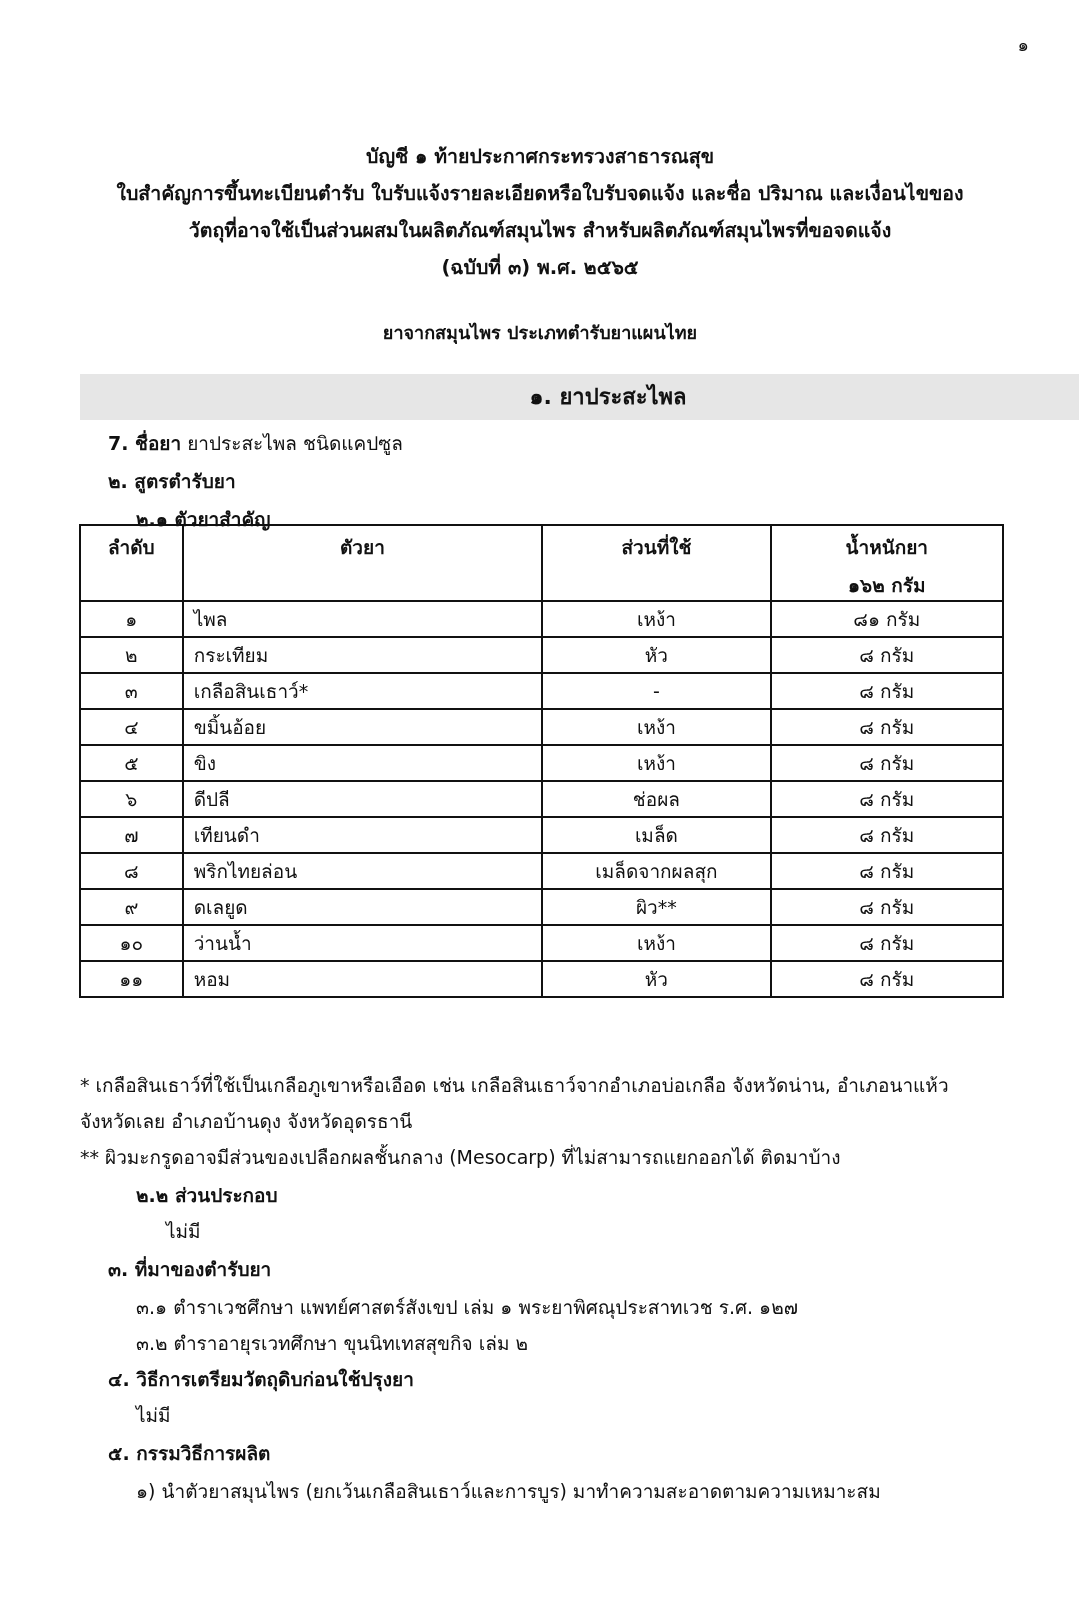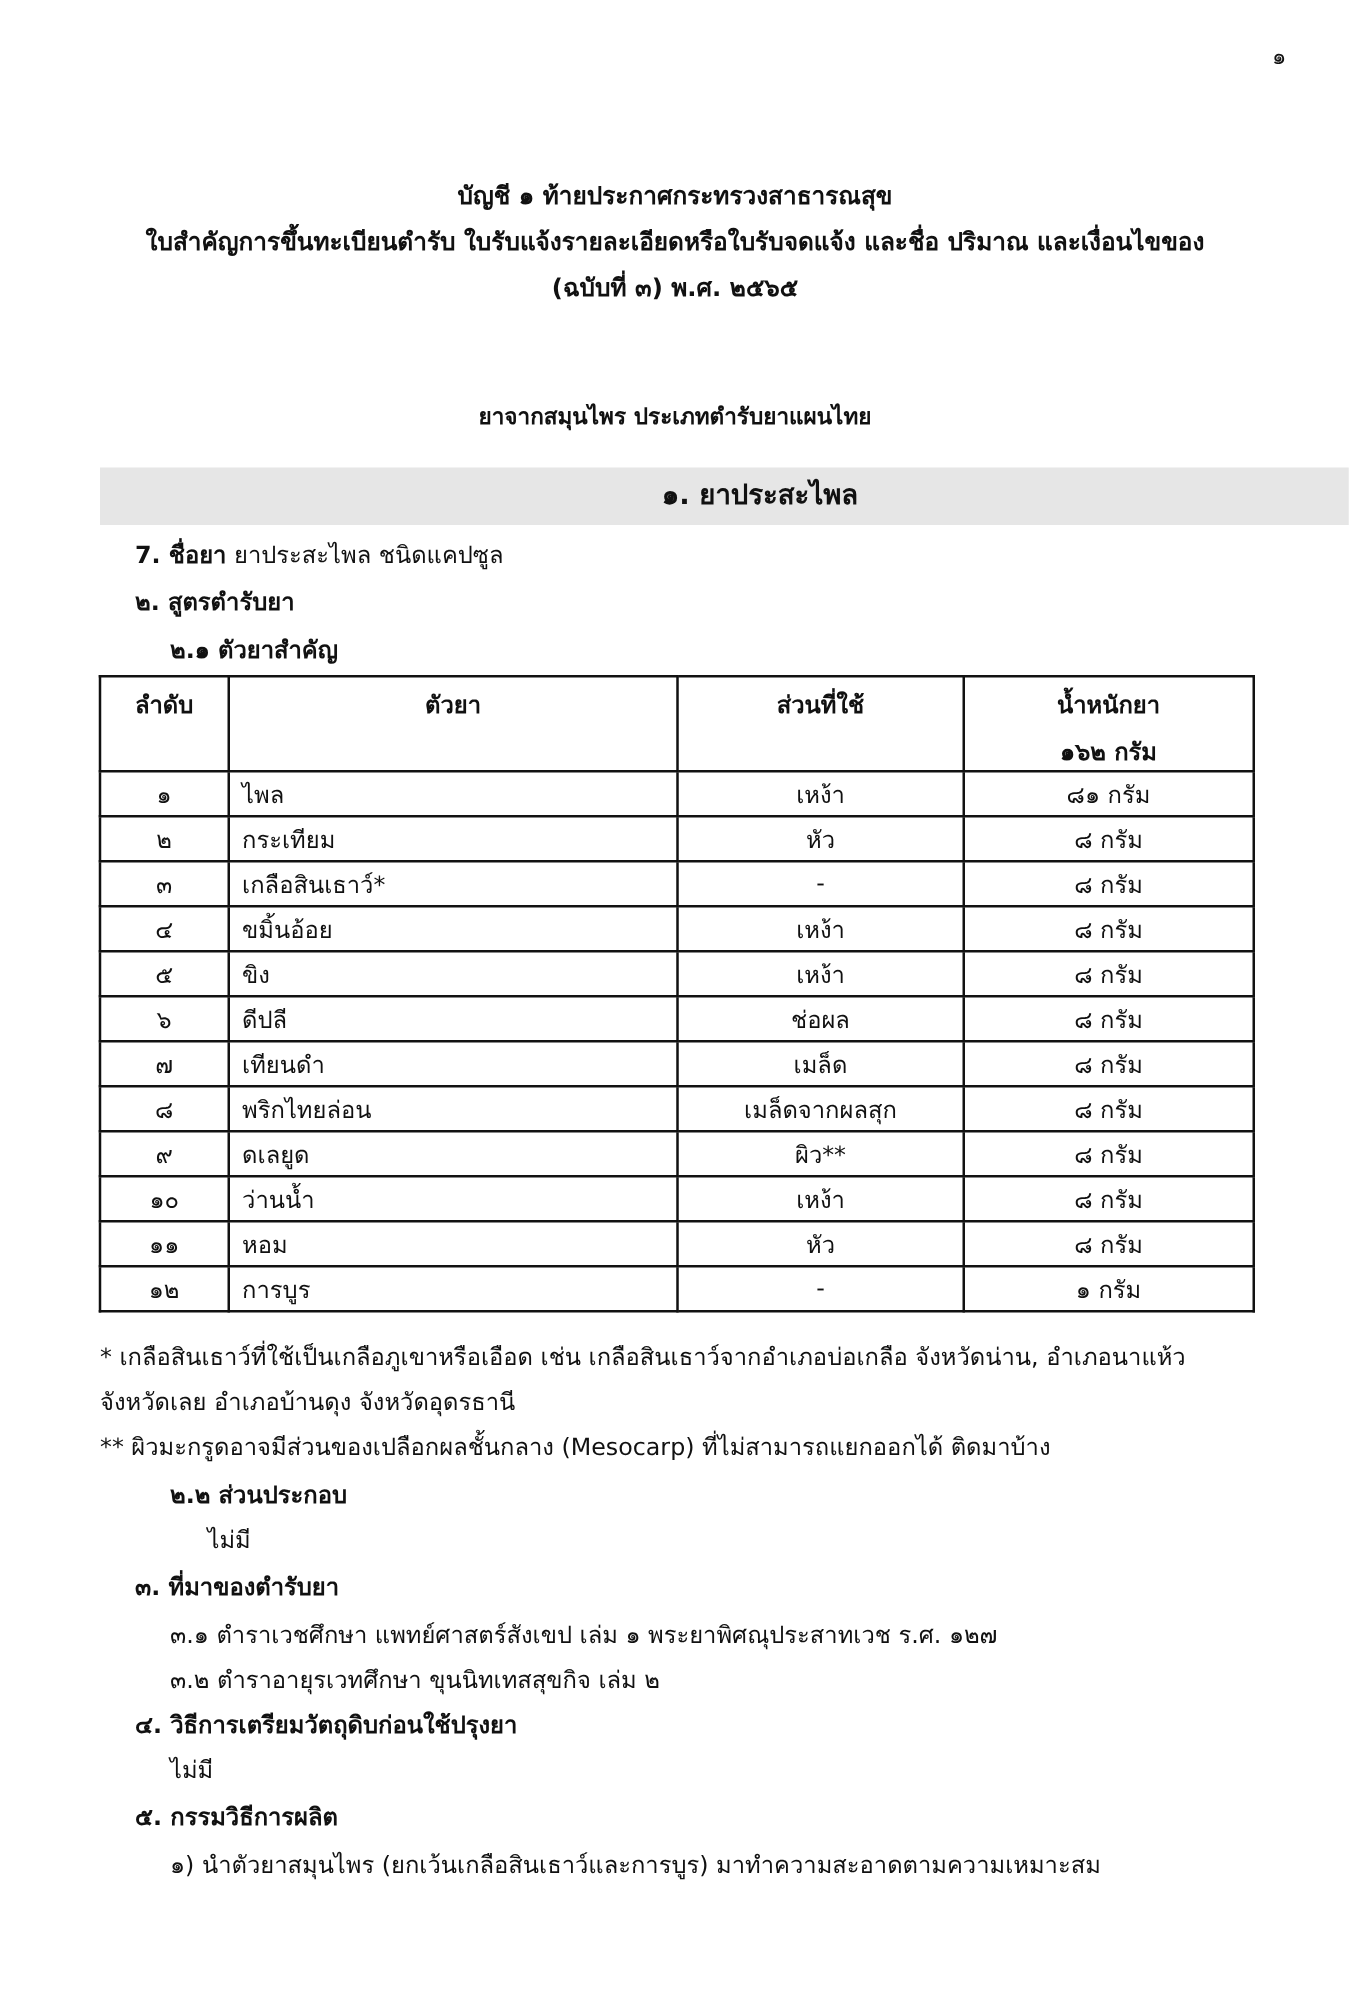--- a/index.html
+++ b/index.html
@@ -11,38 +11,39 @@
   .page-num { position: absolute; top: 30px; right: 50px; font-size: 18px; }
   .title-block { position: absolute; top: 98px; left: 60px; width: 960px; text-align: center; font-weight: bold; font-size: 19.5px; line-height: 37px; margin-top: 40px; }
   .subtitle { position: absolute; top: 318px; left: 60px; width: 960px; text-align: center; font-weight: bold; font-size: 18px; }
   .section-bar {
     position: absolute; top: 374px; left: 80px; width: 1056px; height: 46px;
     background: #e6e6e6; text-align: center; line-height: 46px; font-weight: bold; font-size: 22px;
   }
   .line { position: absolute; font-size: 19px; white-space: nowrap; }
   .b { font-weight: bold; }
   table.drugs {
-    position: absolute; top: 540px; left: 79px; width: 925px;
+    position: absolute; top: 524px; left: 79px; width: 925px;
     border-collapse: collapse; font-size: 19px;
   }
   table.drugs th, table.drugs td { border: 2px solid #111; height: 34px; padding: 0 10px; }
   table.drugs th { font-weight: bold; vertical-align: top; padding-top: 6px; height: 66px; }
   table.drugs td.c { text-align: center; }
   table.drugs td.l { text-align: left; }
   .col1 { width: 81px; } .col2 { width: 340px; } .col3 { width: 208px; } .col4 { width: 212px; }
   .w-sub { display: block; margin-top: 8px; }
 </style>
 </head>
 <body>
 
 <div class="page-num">๑</div>
 
 <div class="title-block">
   <div>บัญชี ๑ ท้ายประกาศกระทรวงสาธารณสุข</div>
   <div>ใบสำคัญการขึ้นทะเบียนตำรับ ใบรับแจ้งรายละเอียดหรือใบรับจดแจ้ง และชื่อ ปริมาณ และเงื่อนไขของ</div>
+  <div>วัตถุที่อาจใช้เป็นส่วนผสมในผลิตภัณฑ์สมุนไพร สำหรับผลิตภัณฑ์สมุนไพรที่ขอจดแจ้ง</div>
   <div>(ฉบับที่ ๓) พ.ศ. ๒๕๖๕</div>
 </div>
 
 <div class="subtitle">ยาจากสมุนไพร ประเภทตำรับยาแผนไทย</div>
 
 <div class="section-bar">๑. ยาประสะไพล</div>
 
 <div class="line" style="top:428px; left:108px;">
   <span class="b">7. ชื่อยา</span>
   <span>ยาประสะไพล ชนิดแคปซูล</span>
@@ -122,26 +123,20 @@
         <td class="l">ว่านน้ำ</td>
         <td class="c">เหง้า</td>
         <td class="c">๘ กรัม</td>
       </tr>
     <tr>
         <td class="c">๑๑</td>
         <td class="l">หอม</td>
         <td class="c">หัว</td>
         <td class="c">๘ กรัม</td>
       </tr>
-    <tr>
-        <td class="c">๑๒</td>
-        <td class="l">การบูร</td>
-        <td class="c">-</td>
-        <td class="c">๑ กรัม</td>
-      </tr>
   </tbody>
 </table>
 
 <div class="line" style="top:1070px; left:80px;">* เกลือสินเธาว์ที่ใช้เป็นเกลือภูเขาหรือเอือด เช่น เกลือสินเธาว์จากอำเภอบ่อเกลือ จังหวัดน่าน, อำเภอนาแห้ว</div>
 <div class="line" style="top:1106px; left:80px;">จังหวัดเลย อำเภอบ้านดุง จังหวัดอุดรธานี</div>
 <div class="line" style="top:1142px; left:80px;">** ผิวมะกรูดอาจมีส่วนของเปลือกผลชั้นกลาง (Mesocarp) ที่ไม่สามารถแยกออกได้ ติดมาบ้าง</div>
 
 <div class="line b" style="top:1180px; left:136px;">๒.๒ ส่วนประกอบ</div>
 <div class="line" style="top:1216px; left:166px;">ไม่มี</div>
 

